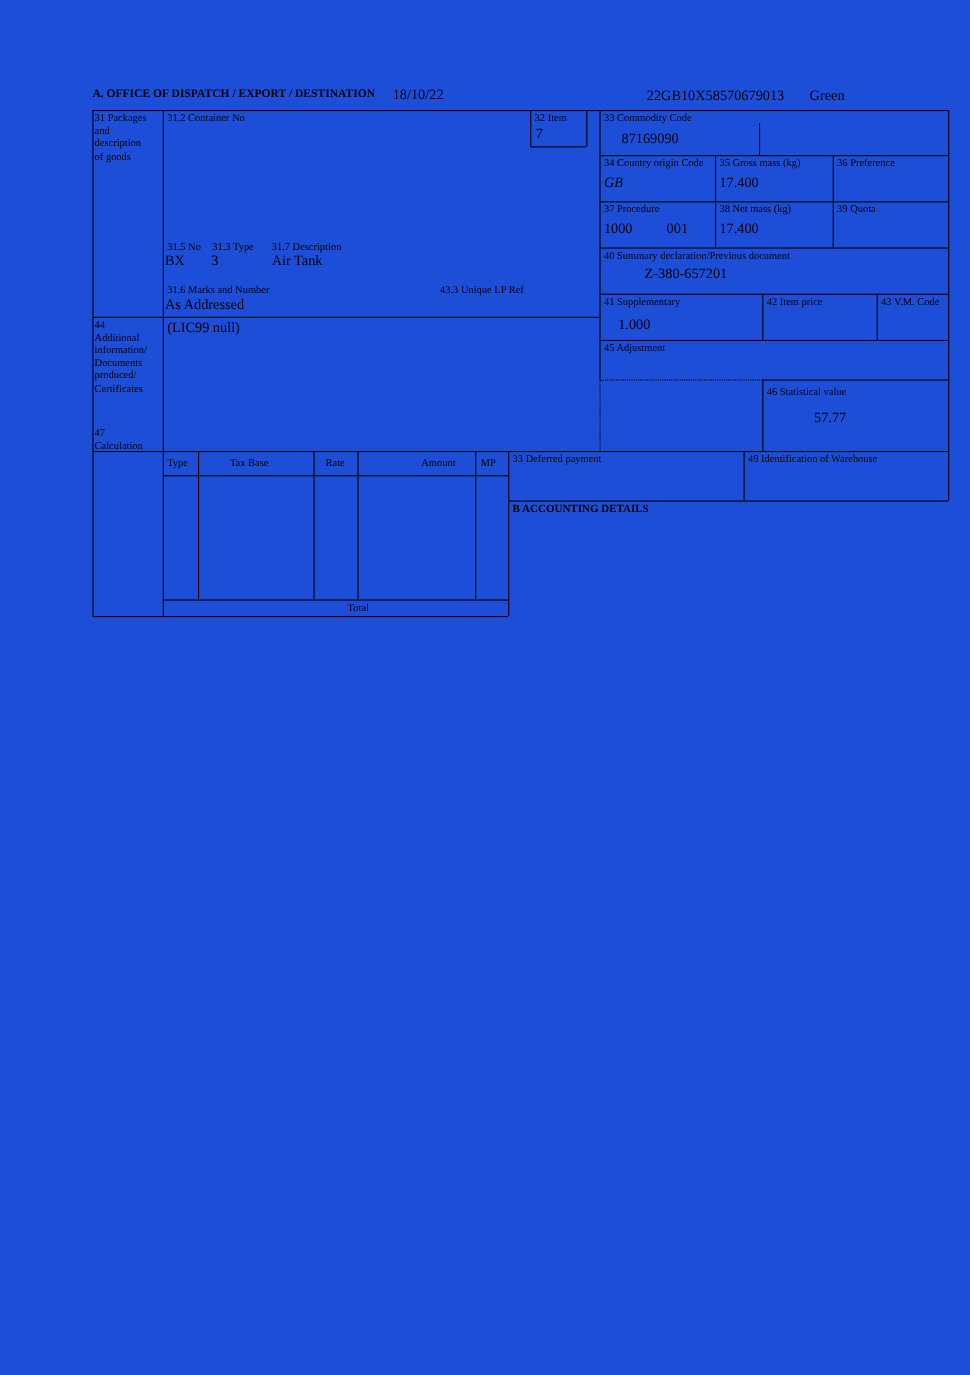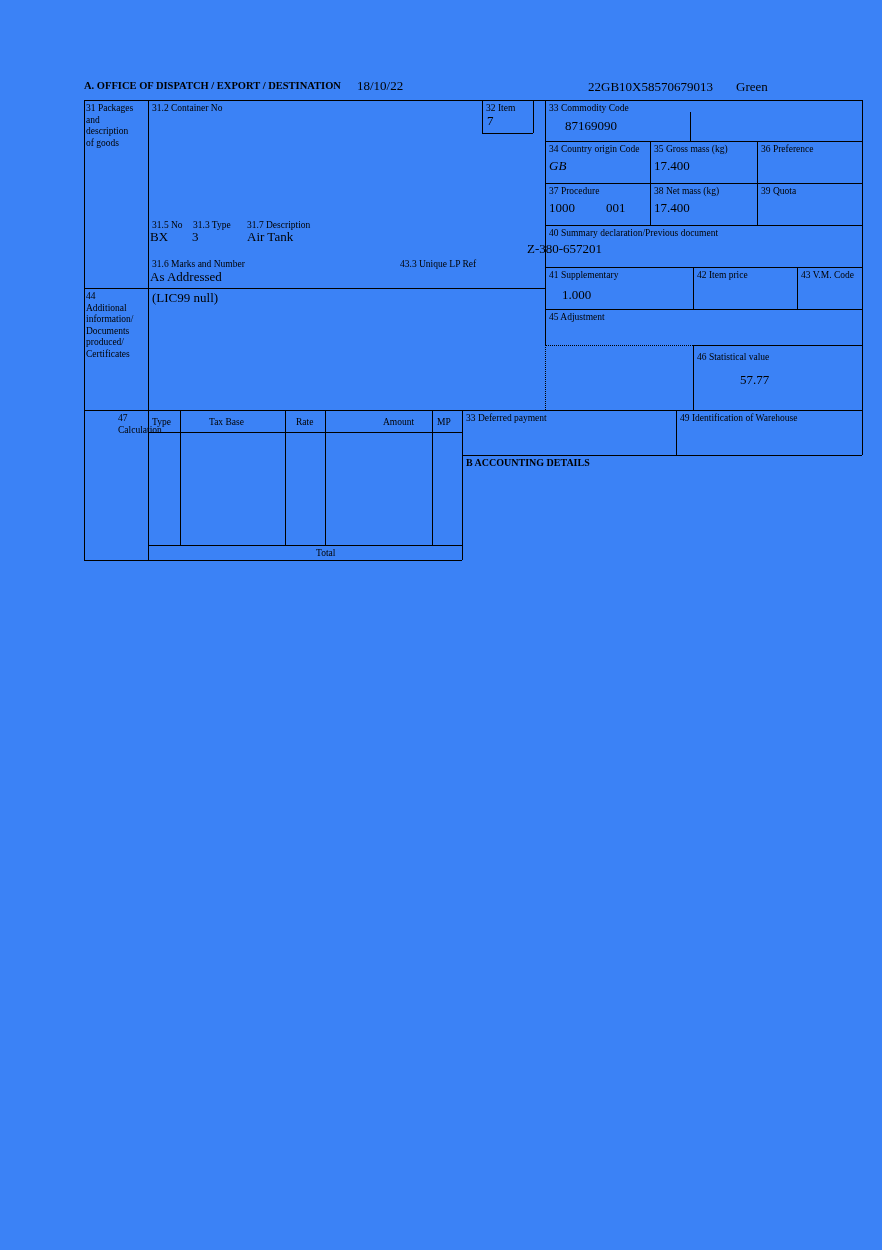--- a/index.html
+++ b/index.html
@@ -1,18 +1,18 @@
 <!DOCTYPE html>
 <html><head>
 <meta charset="utf-8">
 <style>
   * { margin:0; padding:0; box-sizing:border-box; }
   html,body { background:#ffffff; }
   .page {
-    position:relative; width:882px; height:1250px; background:#3b82f6;
+    position:relative; width:882px; height:1250px; background:#1d4ed8;
     font-family:"Liberation Serif", serif; color:#000; overflow:hidden;
   }
   .hl { position:absolute; height:1px; background:#000; }
   .vl { position:absolute; width:1px; background:#000; }
   .hl.dot { background:none; border-top:1px dotted #000; height:0; }
   .vl.dot { background:none; border-left:1px dotted #000; width:0; }
   .t { position:absolute; white-space:nowrap; }
   .lbl { font-size:9.5px; line-height:10px; }
   .val { font-size:13px; line-height:14px; }
   .side { position:absolute; font-size:9.5px; line-height:11.5px; white-space:pre-line; }
@@ -95,40 +95,40 @@
   <div class="t lbl" style="left:549px; top:186px;">37 Procedure</div>
   <div class="t val" style="left:549px; top:201px;">1000</div>
   <div class="t val" style="left:606px; top:201px;">001</div>
 
   <div class="t lbl" style="left:654px; top:186px;">38 Net mass (kg)</div>
   <div class="t val" style="left:654px; top:201px;">17.400</div>
 
   <div class="t lbl" style="left:761px; top:186px;">39 Quota</div>
 
   <div class="t lbl" style="left:549px; top:228px;">40 Summary declaration/Previous document</div>
-  <div class="t val" style="left:527px; top:242px;">Z-380-657201</div>
+  <div class="t val" style="left:586px; top:242px;">Z-380-657201</div>
 
   <div class="t lbl" style="left:549px; top:270px;">41 Supplementary</div>
   <div class="t val" style="left:562px; top:288px;">1.000</div>
   <div class="t lbl" style="left:697px; top:270px;">42 Item price</div>
   <div class="t lbl" style="left:801px; top:270px;">43 V.M. Code</div>
 
   <div class="side" style="left:86px; top:291px; width:60px;">44
 Additional
 information/
 Documents
 produced/
 Certificates</div>
   <div class="t val" style="left:152px; top:291px;">(LIC99 null)</div>
 
   <div class="t lbl" style="left:549px; top:312px;">45 Adjustment</div>
   <div class="t lbl" style="left:697px; top:352px;">46 Statistical value</div>
   <div class="t val" style="left:707px; top:373px;margin-left:33px;">57.77</div>
 
-  <div class="side" style="left:86px; top:413px; width:60px;margin-left:32px;">47
+  <div class="side" style="left:86px; top:389px; width:60px;">47
 Calculation</div>
   <div class="t lbl" style="left:152px; top:417px;text-align:right;">Type</div>
   <div class="t lbl" style="left:209px; top:417px;">Tax Base</div>
   <div class="t lbl" style="left:296px; top:417px;">Rate</div>
   <div class="t lbl" style="left:383px; top:417px;">Amount</div>
   <div class="t lbl" style="left:437px; top:417px;">MP</div>
   <div class="t lbl" style="left:316px; top:548px;">Total</div>
 
   <div class="t lbl" style="left:466px; top:413px;">33 Deferred payment</div>
   <div class="t lbl" style="left:680px; top:413px;">49 Identification of Warehouse</div>

